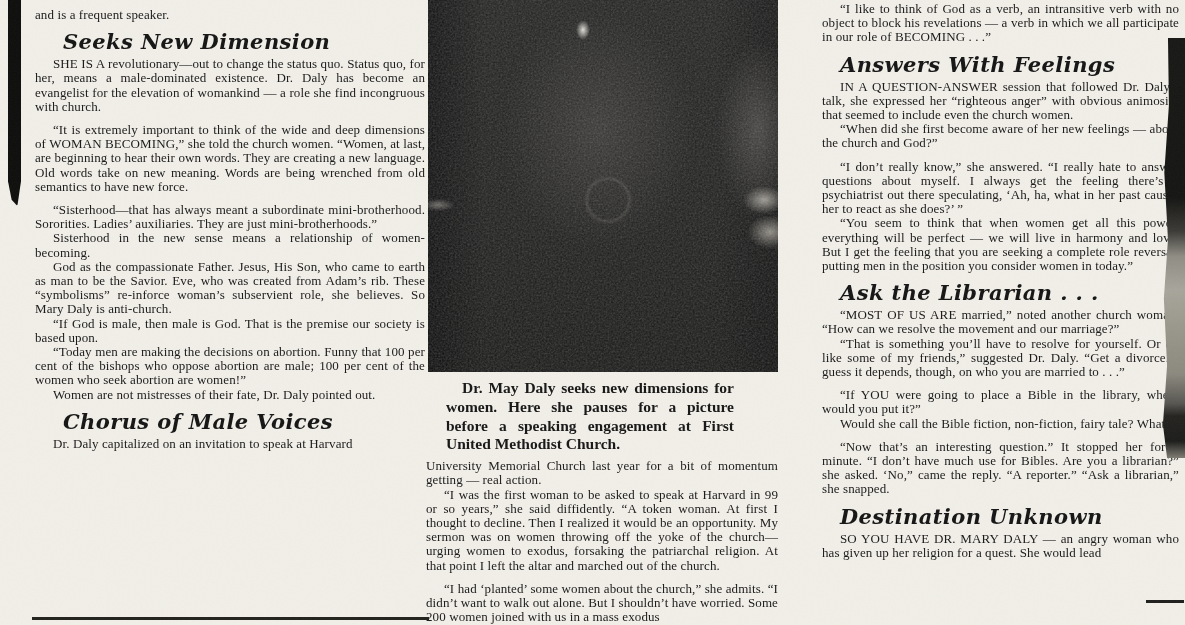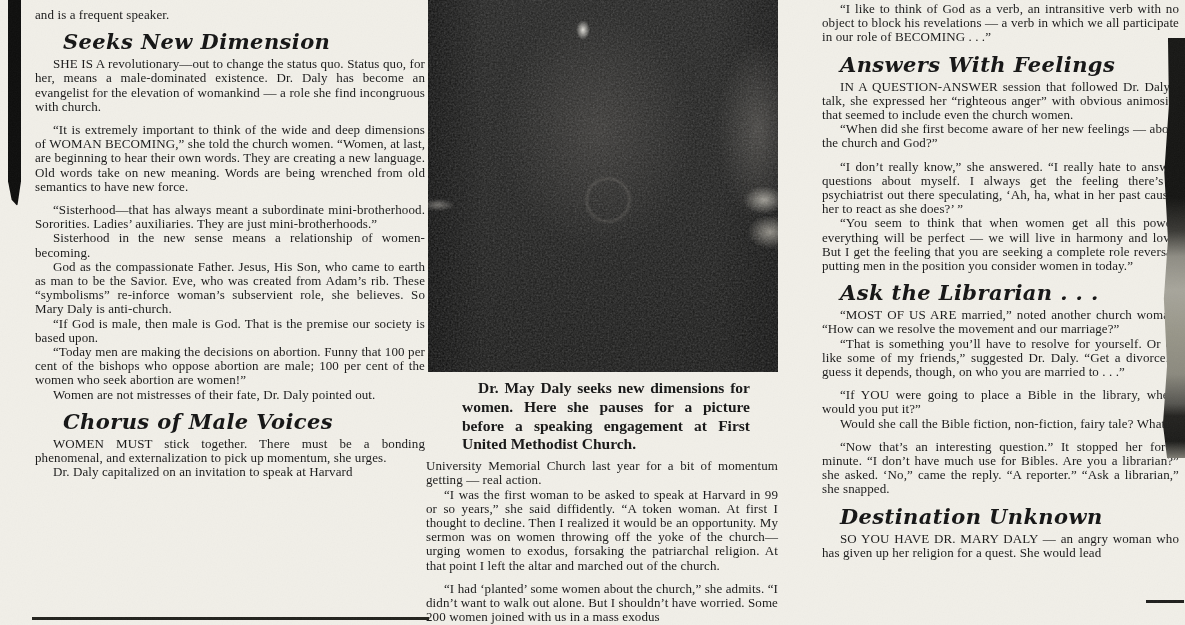--- a/index.html
+++ b/index.html
@@ -43,21 +43,21 @@
       radial-gradient(ellipse 55px 120px at 330px 130px, rgba(150,145,138,0.35), rgba(150,145,138,0) 75%),
       radial-gradient(circle 34px at 180px 200px, rgba(0,0,0,0) 55%, rgba(130,125,118,0.25) 62%, rgba(0,0,0,0) 72%),
       radial-gradient(ellipse 120px 150px at 170px 130px, rgba(110,105,100,0.30), rgba(110,105,100,0) 80%),
       linear-gradient(90deg, rgba(0,0,0,0.65), rgba(0,0,0,0) 16%, rgba(0,0,0,0) 82%, rgba(0,0,0,0.45)),
       linear-gradient(180deg, #1d1d1c 0%, #191918 55%, #121211 100%);
   }
   .photo svg { position:absolute; inset:0; }
 
   .caption {
     font-weight:bold; font-size:15.5px; line-height:18.8px;
-    width:288px; margin:7px 0 5px 36px;
+    width:288px; margin:7px 0 5px 20px;
     text-align:justify; text-indent:16px; color:#161616;
   }
 
   
   .artifact { position:absolute; }
   #left-bar {
     left:8px; top:0; width:13px; height:206px; background:#0d0d0c;
     border-radius:0 0 7px 3px;
     clip-path:polygon(0 0,100% 0,100% 88%,72% 100%,28% 97%,0 88%);
   }
@@ -86,21 +86,20 @@
   <h2 class="heading">Seeks New Dimension</h2>
   <p class="body">SHE IS A revolutionary—out to change the status quo. Status quo, for her, means a male-dominated existence. Dr. Daly has become an evangelist for the elevation of womankind — a role she find incongruous with church.</p>
   <p class="body gap">“It is extremely important to think of the wide and deep dimensions of WOMAN BECOMING,” she told the church women. “Women, at last, are beginning to hear their own words. They are creating a new language. Old words take on new meaning. Words are being wrenched from old semantics to have new force.</p>
   <p class="body gap">“Sisterhood—that has always meant a subordinate mini-brotherhood. Sororities. Ladies’ auxiliaries. They are just mini-brotherhoods.”</p>
   <p class="body">Sisterhood in the new sense means a relationship of women-becoming.</p>
   <p class="body">God as the compassionate Father. Jesus, His Son, who came to earth as man to be the Savior. Eve, who was created from Adam’s rib. These “symbolisms” re-inforce woman’s subservient role, she believes. So Mary Daly is anti-church.</p>
   <p class="body">“If God is male, then male is God. That is the premise our society is based upon.</p>
   <p class="body">“Today men are making the decisions on abortion. Funny that 100 per cent of the bishops who oppose abortion are male; 100 per cent of the women who seek abortion are women!”</p>
   <p class="body">Women are not mistresses of their fate, Dr. Daly pointed out.</p>
   <h2 class="heading">Chorus of Male Voices</h2>
-  <p class="body">WOMEN MUST stick together. There must be a bonding phenomenal, and externalization to pick up momentum, she urges.</p>
   <p class="body">Dr. Daly capitalized on an invitation to speak at Harvard</p>
 </div>
 
 <div class="col" id="middle-col">
   <div class="photo">
     <svg width="350" height="372">
       <filter id="pnoise">
         <feTurbulence type="fractalNoise" baseFrequency="0.55" numOctaves="2" stitchTiles="stitch"></feTurbulence>
         <feColorMatrix type="saturate" values="0"></feColorMatrix>
       </filter>

